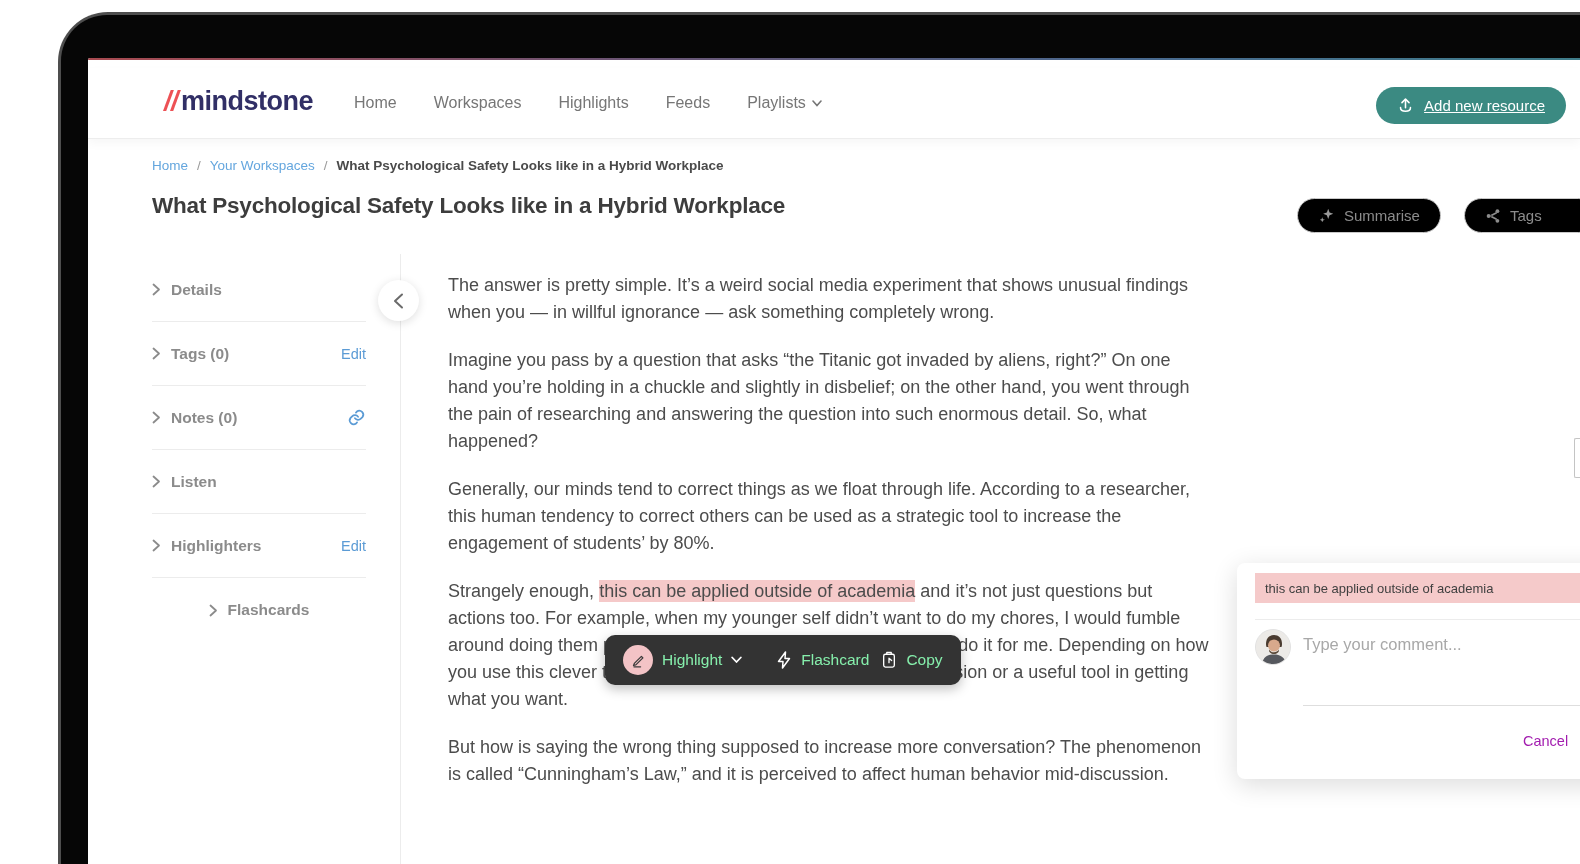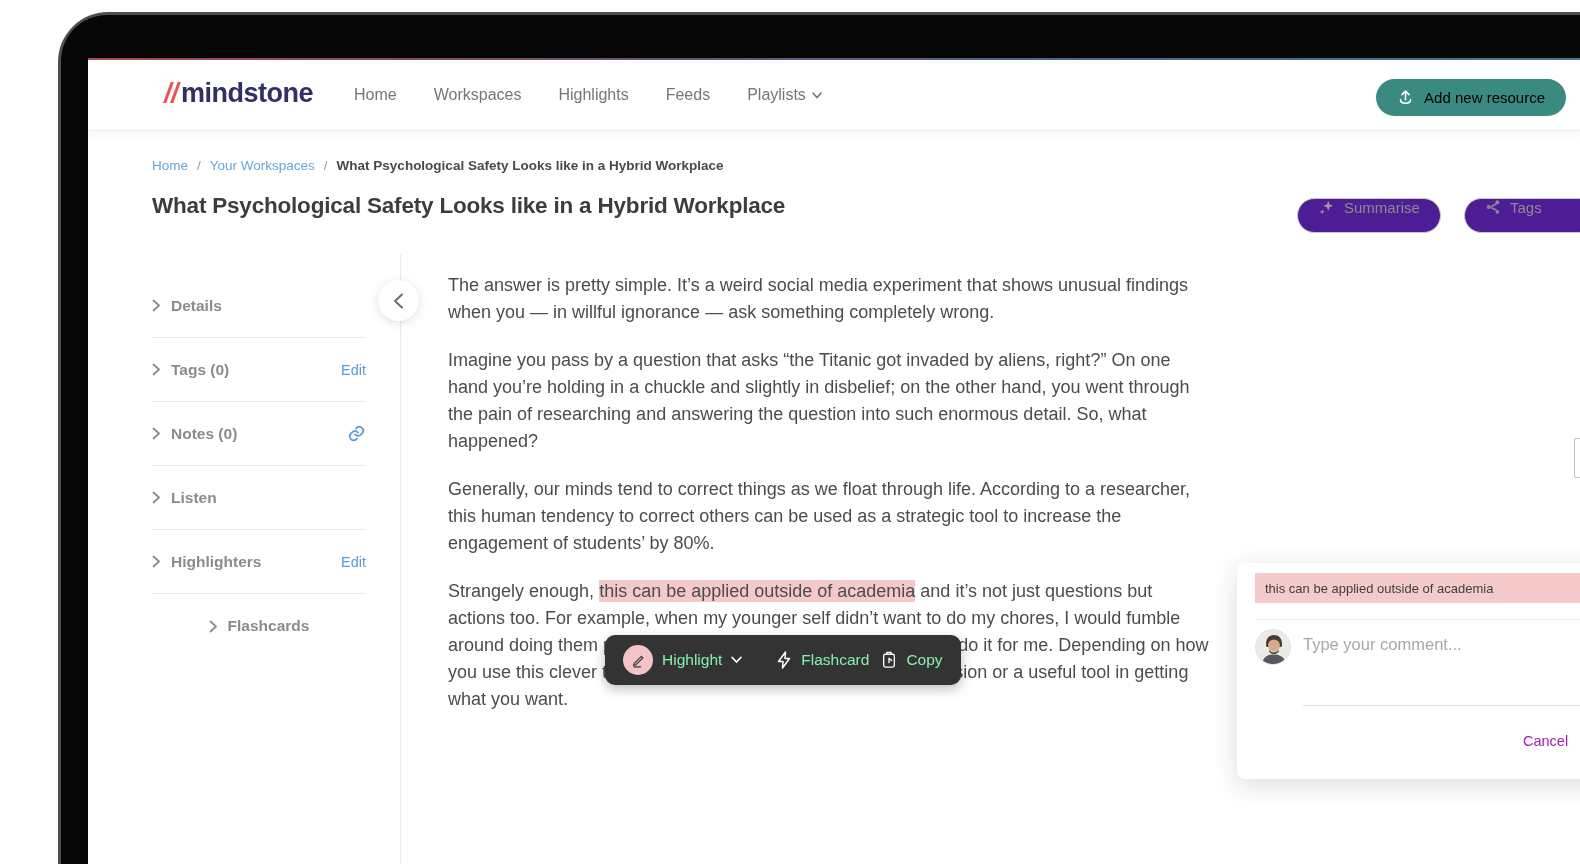--- a/index.html
+++ b/index.html
@@ -12,51 +12,51 @@
   .bezel-inner { position:absolute; left:61px; top:15px; width:1521px; height:851px;
     background:#060606; border-radius:46px 0 0 0; }
 
   
   .screen { position:absolute; left:88px; top:58px; width:1492px; height:806px;
     background:#ffffff; overflow:hidden; border-radius:2px 0 0 0; }
   .accent-line { position:absolute; left:0; top:0; width:100%; height:2px;
     background:linear-gradient(90deg,#a84a50 0%,#6d5473 35%,#48688e 70%,#3f7d8a 100%); }
 
   
-  .app-header { position:absolute; left:0; top:2px; width:100%; height:70px; background:#fff;
+  .app-header { position:absolute; left:0; top:10px; width:100%; height:70px; background:#fff;
     box-shadow:0 1px 0 #ededed, 0 5px 10px rgba(0,0,0,0.04); z-index:5; }
   .logo { position:absolute; left:76px; top:18px; font-size:27px; font-weight:700;
     color:#312f66; letter-spacing:-0.5px; cursor:pointer; }
   .logo .slashes { color:#ed5155; font-style:italic; font-weight:700; margin-right:3px; }
   .main-nav { position:absolute; left:266px; top:0; height:70px; display:flex; align-items:center; gap:37px; }
   .nav-item { font-size:16px; color:#767676; cursor:pointer; display:flex; align-items:center; gap:6px; }
   .add-btn { position:absolute; right:14px; top:19px; height:37px; border-radius:19px;
-    background:#3b8a82; color:#000000; border:none; display:flex; align-items:center; gap:10px;
-    padding:0 21px; font-size:15px; font-family:inherit; cursor:pointer; }
+    background:#3b8a82; color:#ffffff; border:none; display:flex; align-items:center; gap:10px;
+    padding:0 21px; font-size:15px; font-family:inherit; cursor:pointer;text-decoration:underline; }
 
   
   .breadcrumb { position:absolute; left:64px; top:100px; display:flex; gap:9px; align-items:center;
     font-size:13.5px; }
   .crumb-link { color:#64a6de; cursor:pointer; }
   .crumb-sep { color:#9a9a9a; }
   .crumb-current { color:#4a4a4a; font-weight:600; }
   .page-title { position:absolute; left:64px; top:135px; font-size:22.5px; font-weight:700;
     color:#3d3d3d; letter-spacing:-0.2px; }
-  .pill-btn { position:absolute; top:140px; height:35px; border-radius:18px; background:#4c1d95;
-    border:1px solid #c9c9c9; color:#8c8c8c; display:flex; gap:9px;
+  .pill-btn { position:absolute; top:140px; height:35px; border-radius:18px; background:#000000;
+    border:1px solid #c9c9c9; color:#8c8c8c; display:flex; align-items:center; gap:9px;
     padding:0 20px; font-size:15px; font-family:inherit; cursor:pointer; }
   .pill-summarise { left:1209px; }
   .pill-share { left:1376px; width:132px; }
 
   
   .v-divider { position:absolute; left:312px; top:196px; bottom:0; width:1px; background:#ececec; }
   .collapse-btn { position:absolute; left:290px; top:222px; width:41px; height:41px; border-radius:50%;
     background:#fff; box-shadow:0 2px 10px rgba(0,0,0,0.13); display:flex; align-items:center;
     justify-content:center; cursor:pointer; z-index:10; border:none; }
-  .sidebar { position:absolute; left:64px; top:216px; width:214px; }
+  .sidebar { position:absolute; left:64px; top:200px; width:214px; }
   .side-row { height:64px; display:flex; align-items:center; justify-content:space-between;
     border-bottom:1px solid #ececec; cursor:pointer; }
   .side-row:last-child { border-bottom:none;justify-content:center; }
   .side-left { display:flex; align-items:center; gap:10px; }
   .side-label { font-size:15.5px; font-weight:600; color:#8b8b8b; }
   .side-action { font-size:14.5px; color:#5b9bd5; cursor:pointer;margin-left:45px; }
 
   
   .article { position:absolute; left:360px; top:214px; width:765px; }
   .article p { font-size:18px; line-height:27px; color:#4c4c4c; margin-bottom:21px; }
@@ -244,20 +244,21 @@
       <span class="side-label">Flashcards</span>
         </span>
     </div>
   </div>
 
   <div class="article">
     <p>The answer is pretty simple. It’s a weird social media experiment that shows unusual findings when you — in willful ignorance — ask something completely wrong.</p>
     <p>Imagine you pass by a question that asks “the Titanic got invaded by aliens, right?” On one hand you’re holding in a chuckle and slightly in disbelief; on the other hand, you went through the pain of researching and answering the question into such enormous detail. So, what happened?</p>
     <p>Generally, our minds tend to correct things as we float through life. According to a researcher, this human tendency to correct others can be used as a strategic tool to increase the engagement of students’ by 80%.</p>
     <p><span>Strangely enough, </span><span class="hl-pink">this can be applied outside of academia</span><span> and it’s not just questions but actions too. For example, when my younger self didn’t want to do my chores, I would fumble around doing them poorly until someone else got frustrated and do it for me. Depending on how you use this clever trick, it can make for an unforgettable discussion or a useful tool in getting what you want.</span></p>
+    <p>But how is saying the wrong thing supposed to increase more conversation? The phenomenon is called “Cunningham’s Law,” and it is perceived to affect human behavior mid-discussion.</p>
   </div>
 
   <div class="sel-toolbar">
     <span class="tool-item">
       <span class="pen-circle">
         <svg width="15" height="15" viewBox="0 0 18 18" fill="none" stroke="#3b3b3b" stroke-width="1.5" stroke-linecap="round" stroke-linejoin="round">
             <path d="M4 12.5 12.5 4l1.8 1.8L5.8 14.3 3 15z"></path>
             <path d="M3.5 16.5h8"></path>
           </svg>
       </span>

